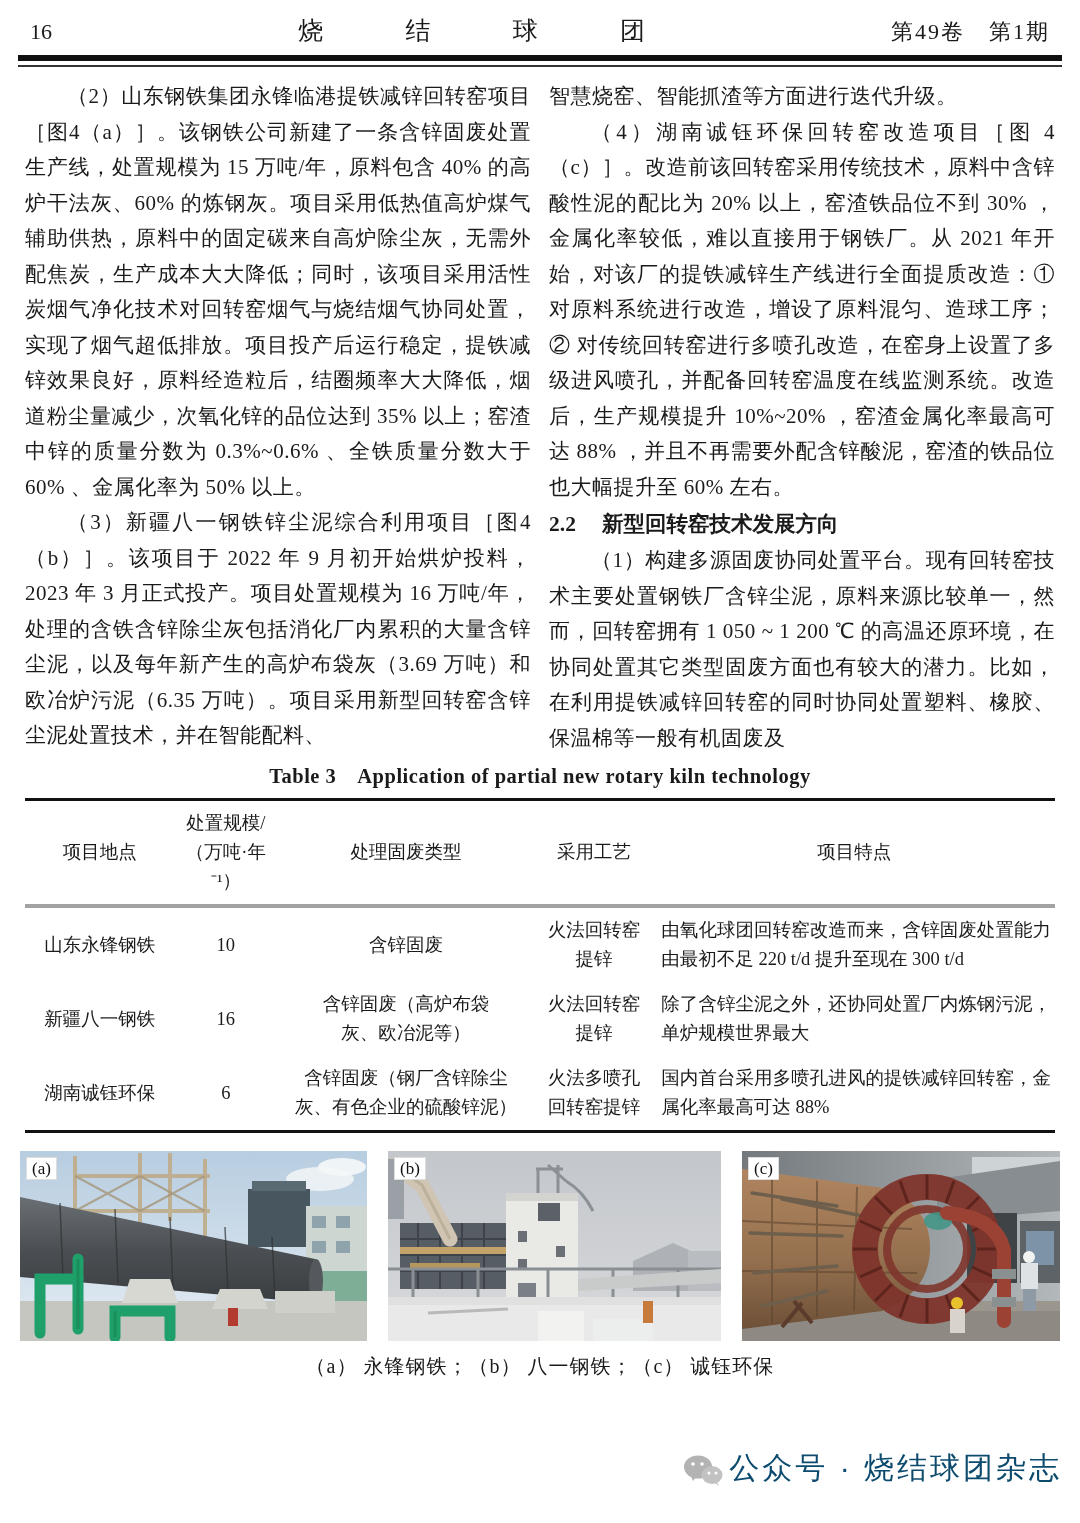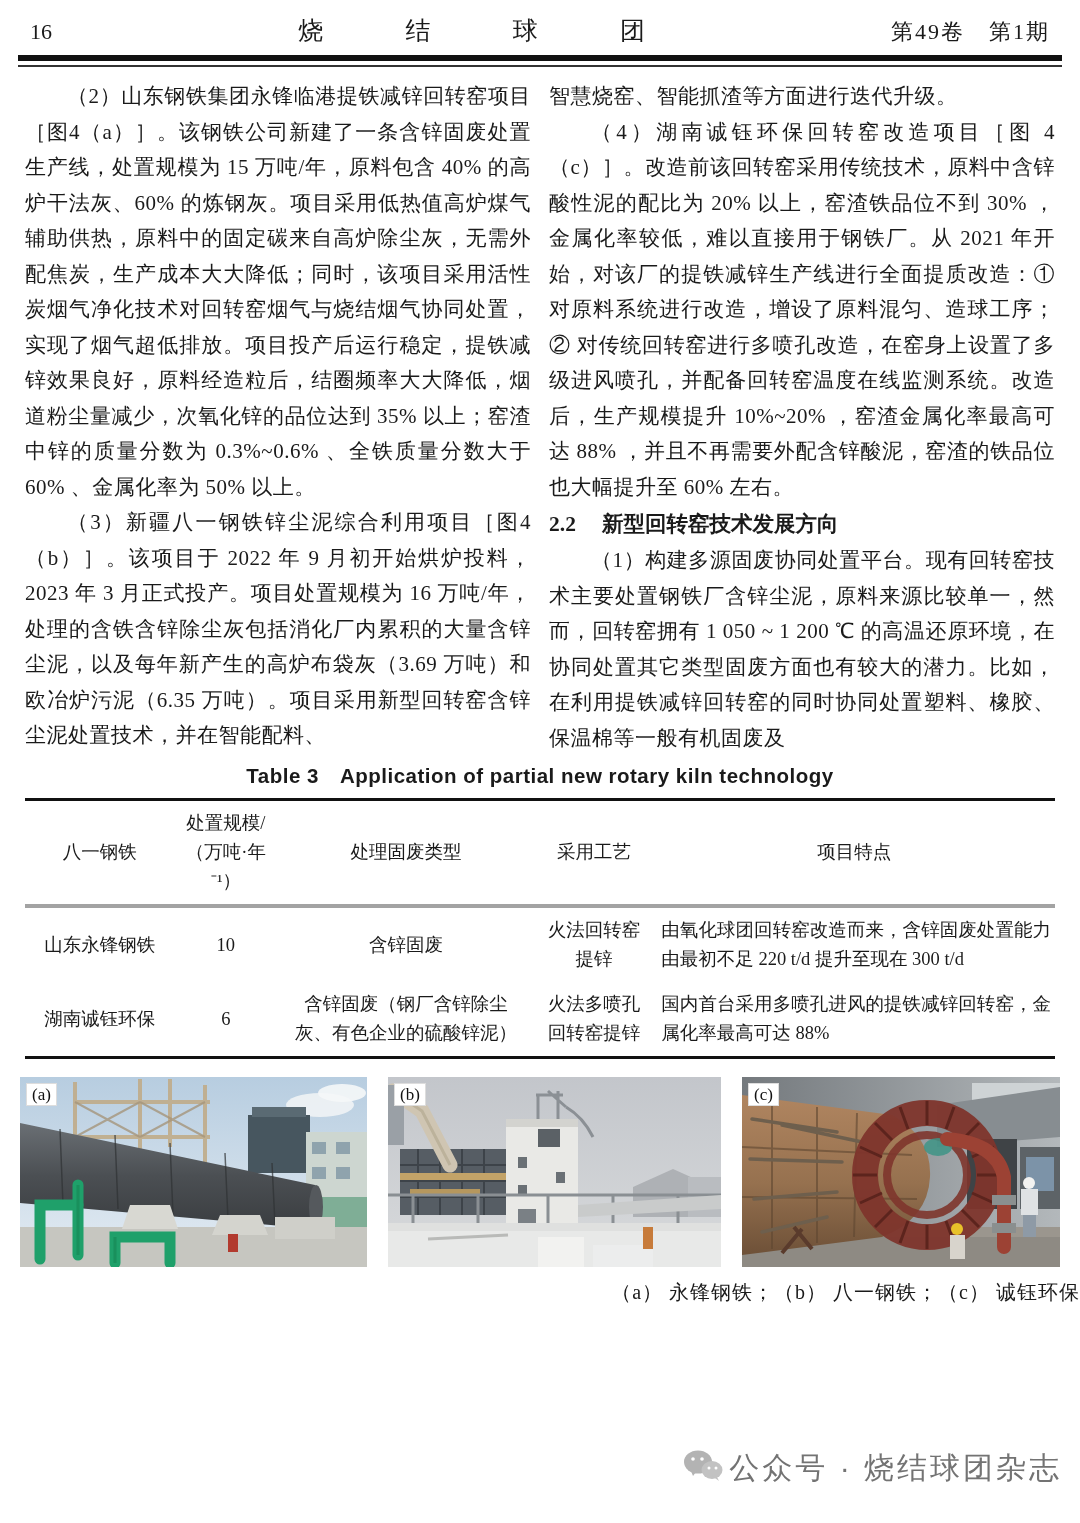--- a/index.html
+++ b/index.html
@@ -41,21 +41,21 @@
     margin:1px 0;
   }
   .sec-head .secnum{font-family:"Liberation Serif",serif;font-weight:bold;margin-right:26px;}
   
   .tbl-cap-zh{
     text-align:center;font-family:"Liberation Sans",sans-serif;
     font-weight:bold;font-size:21px;margin-top:9px;letter-spacing:1px;
   }
   .tbl-cap-zh .capno{margin-right:18px;}
   .tbl-cap-en{
-    text-align:center;font-family:Liberation Sans, sans-serif;
+    text-align:center;font-family:Liberation Serif, serif;
     font-weight:bold;font-size:20.5px;margin-top:6px;letter-spacing:.5px;
   }
   table.datatable{
     width:1030px;margin:8px auto 0 auto;
     border-collapse:collapse;
     border-top:3px solid #111;
     border-bottom:3px solid #111;
     font-size:18.5px;line-height:29px;
   }
   table.datatable thead td{
@@ -78,27 +78,27 @@
     position:absolute;top:6px;left:6px;
     background:#ffffff;color:#111;
     font-size:17px;line-height:21px;
     padding:0 5px;border:1px solid #ddd;
   }
   .ph-a{width:347px;}
   .ph-b{width:333px;}
   .ph-c{width:318px;}
   
   .fig-sub{
-    text-align:right;font-size:20px;margin-top:12px;letter-spacing:1px;
+    text-align:center;font-size:20px;margin-top:12px;letter-spacing:1px;
   }
   
   .watermark{
     position:absolute;right:18px;top:1448px;
-    display:flex;align-items:flex-start;gap:6px;
-    color:#737373;font-size:30px;letter-spacing:3px;
+    display:flex;align-items:flex-end;gap:6px;
+    color:#0c4a6e;font-size:30px;letter-spacing:3px;
     font-family:"Liberation Sans",sans-serif;
     pointer-events:none;
   }
   .watermark svg{width:40px;height:36px;}
 </style>
 </head>
 <body>
 
 <div class="page">
 
@@ -130,38 +130,47 @@
   <table class="datatable">
     <colgroup>
       <col style="width:14.5%">
         <col style="width:10%">
         <col style="width:25%">
         <col style="width:11.5%">
         <col style="width:39%">
     </colgroup>
     <thead>
       <tr>
-        <td class="pre">八一钢铁</td>
+        <td class="pre">项目地点</td>
         <td class="pre">处置规模/
 （万吨·年⁻¹）</td>
         <td class="pre">处理固废类型</td>
         <td class="pre">采用工艺</td>
         <td class="pre">项目特点</td>
       </tr>
     </thead>
     <tbody>
       <tr>
         <td class="pre">山东永锋钢铁</td>
         <td>10</td>
         <td class="pre">含锌固废</td>
         <td class="pre">火法回转窑
 提锌</td>
         <td class="feat">由氧化球团回转窑改造而来，含锌固废处置能力由最初不足 220 t/d 提升至现在 300 t/d</td>
       </tr>
       <tr>
+        <td class="pre">新疆八一钢铁</td>
+        <td>16</td>
+        <td class="pre">含锌固废（高炉布袋
+灰、欧冶泥等）</td>
+        <td class="pre">火法回转窑
+提锌</td>
+        <td class="feat">除了含锌尘泥之外，还协同处置厂内炼钢污泥，单炉规模世界最大</td>
+      </tr>
+      <tr>
         <td class="pre">湖南诚钰环保</td>
         <td>6</td>
         <td class="pre">含锌固废（钢厂含锌除尘
 灰、有色企业的硫酸锌泥）</td>
         <td class="pre">火法多喷孔
 回转窑提锌</td>
         <td class="feat">国内首台采用多喷孔进风的提铁减锌回转窑，金属化率最高可达 88%</td>
       </tr>
     </tbody>
   </table>

